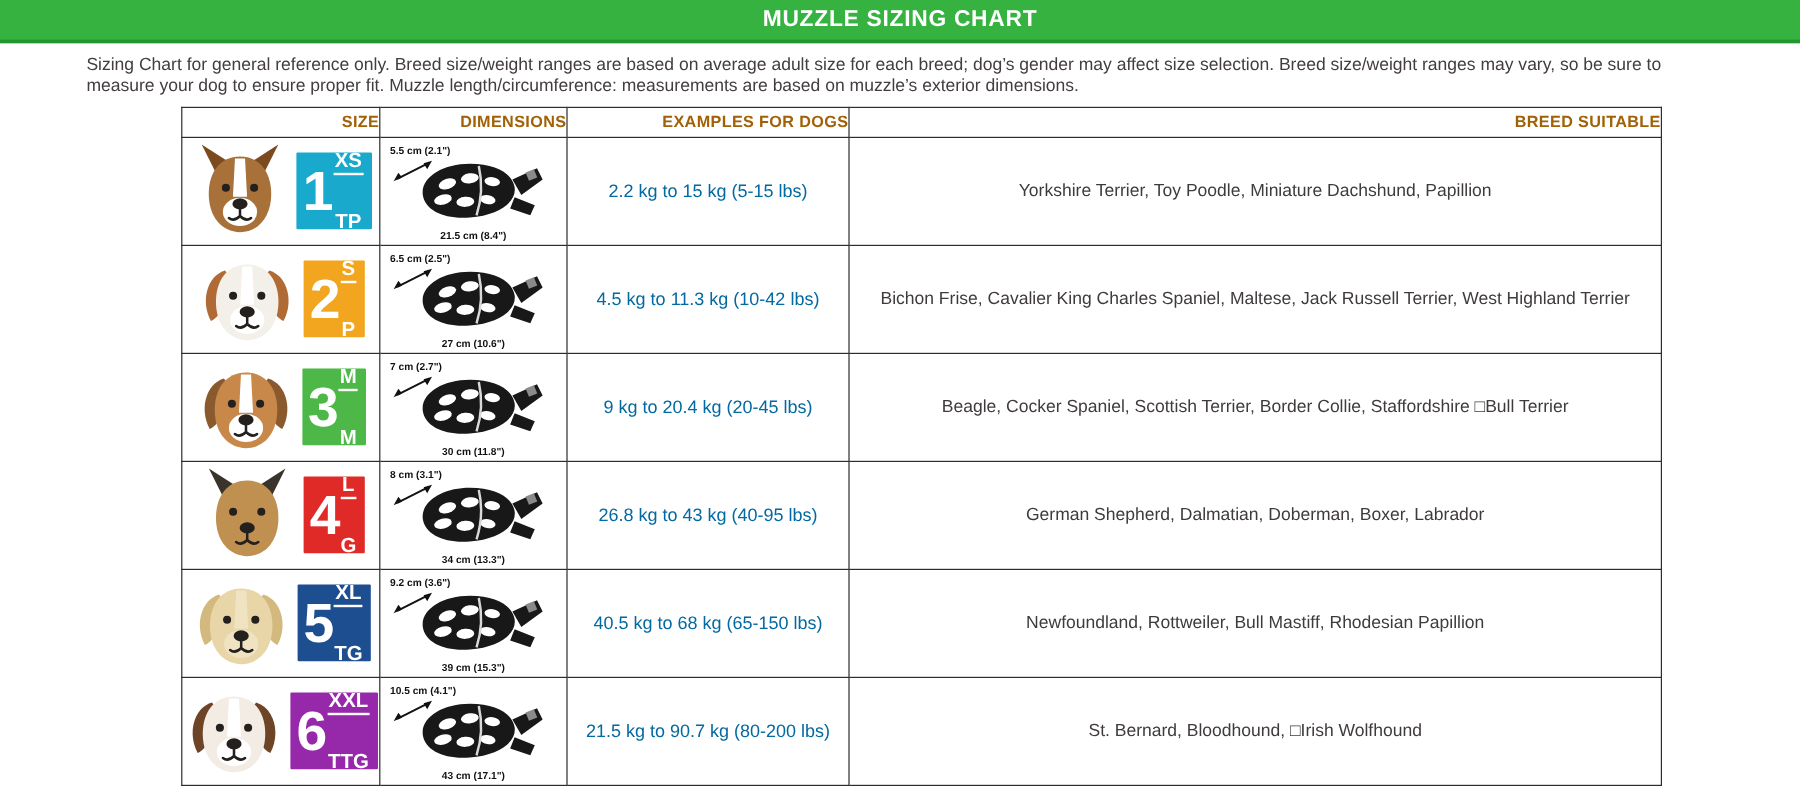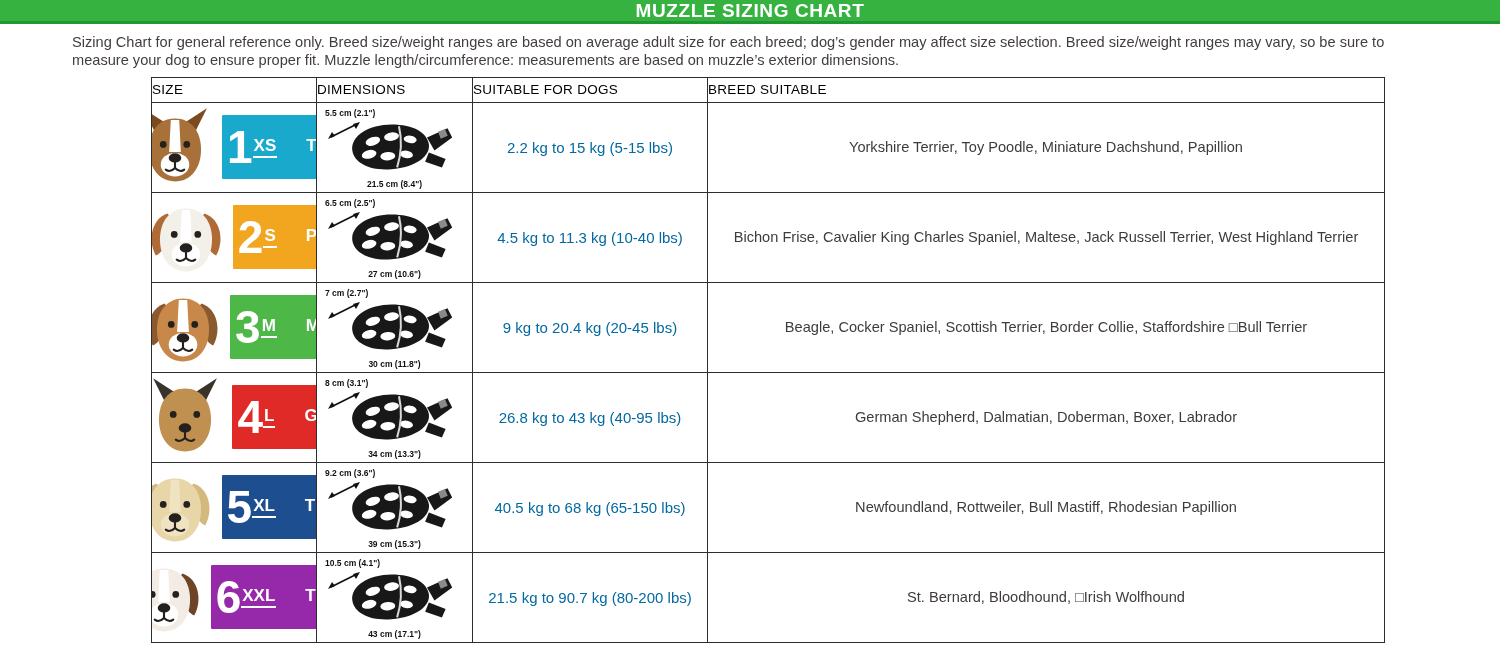--- a/index.html
+++ b/index.html
@@ -1,44 +1,44 @@
 <!DOCTYPE html>
 <html><head>
 <meta charset="utf-8">
 <style>
   * { box-sizing: border-box; margin: 0; padding: 0; }
   html,body { width:1500px; height:658px; background:#ffffff; overflow:hidden;
     font-family:"Liberation Sans", sans-serif; }
 
   
-  .banner { width:100%; height:24px; background:#35b240; border-bottom:3px solid #23972f;
+  .banner { width:100%; height:36px; background:#35b240; border-bottom:3px solid #23972f;
     display:flex; align-items:center; justify-content:center; }
   .banner h1 { color:#ffffff; font-size:19px; font-weight:bold; letter-spacing:.6px; }
 
   
   .intro { padding:9px 88px 0 72px; color:#433d3d; font-size:14.6px; line-height:1.26;
     text-align:left; }
 
   
   table.sizing { border-collapse:collapse; margin-left:151px; margin-top:7px;
     width:1233px; table-layout:fixed; background:#fff; }
   col.c1{width:165px} col.c2{width:156px} col.c3{width:235px} col.c4{width:677px}
   .sizing th, .sizing td { border:1.5px solid #2d2d2d; }
-  .sizing th { height:25px; color:#000000; font-size:13.5px; font-weight:normal;
-    letter-spacing:.3px; text-align:left; }
+  .sizing th { height:25px; color:#a16207; font-size:13.5px; font-weight:bold;
+    letter-spacing:.3px; text-align:right; }
   .sizing td { height:90px; text-align:center; vertical-align:middle; overflow:hidden; }
 
   
   .size-wrap { display:flex; align-items:center; justify-content:center; gap:5px; height:88px; }
   .dog { width:84px; height:84px; flex:0 0 auto; }
   .dog svg { width:100%; height:100%; }
   .badge { display:inline-flex; align-items:center; padding:3px 7px 3px 5px; height:64px;
     border-radius:1px; }
   .b-num { color:#fff; font-size:46px; font-weight:bold; line-height:.88; letter-spacing:-2px; }
-  .b-stack { display:flex; flex-direction:row; margin-left:2px;gap:29px; }
+  .b-stack { display:flex; flex-direction:column; margin-left:2px;gap:29px; }
   .b-top, .b-bot { color:#fff; font-weight:bold; font-size:17px; line-height:1.15; text-align:center; }
   .b-top { border-bottom:2.5px solid #ffffff; padding:0 1px; }
 
   
   .c-dim { position:relative; }
   .dim-label-top { position:absolute; top:5px; left:8px; font-size:8.5px; font-weight:bold;
     color:#111; white-space:nowrap; }
   .dim-arrow { position:absolute; top:16px; left:10px; }
   .muzzle { position:absolute; top:14px; left:26px; width:112px; height:58px; }
   .dim-label-bottom { position:absolute; bottom:3px; left:0; right:0; text-align:center;
@@ -61,21 +61,21 @@
   <colgroup>
       <col class="c1">
       <col class="c2">
       <col class="c3">
       <col class="c4">
     </colgroup>
   <thead>
     <tr>
       <th>SIZE</th>
       <th>DIMENSIONS</th>
-      <th>SUITABLE FOR DOGS</th>
+      <th>EXAMPLES FOR DOGS</th>
       <th>BREED SUITABLE</th>
     </tr>
   </thead>
   <tbody id="rows">
   <tr>
     <td>
       <div class="size-wrap">
         <span class="dog"><svg viewBox="0 0 100 100" xmlns="http://www.w3.org/2000/svg">
     <path d="M30 40 L12 4 L46 26 Z" fill="#7c4a1f"></path>
                 <path d="M70 40 L88 4 L54 26 Z" fill="#7c4a1f"></path>
@@ -164,21 +164,21 @@
     <ellipse cx="48" cy="42" rx="8" ry="4.5" transform="rotate(-4 48 42)"></ellipse>
     <ellipse cx="68" cy="40" rx="7" ry="4" transform="rotate(10 68 40)"></ellipse>
   </g>
   <path d="M60 10 Q65 32 58 54" stroke="#d8d8d8" stroke-width="2.2" fill="none"></path>
   <path d="M90 22 L112 12 L117 22 L98 36 Z" fill="#181818"></path>
   <path d="M92 38 L110 45 L106 54 L88 48 Z" fill="#181818"></path>
   <rect x="103" y="14" width="8" height="8" fill="#8a8a8a" transform="rotate(-22 107 18)"></rect>
 </svg></span>
       <span class="dim-label-bottom">27 cm (10.6")</span>
     </td>
-    <td class="c-weight">4.5 kg to 11.3 kg (10-40 lbs)</td>
+    <td class="c-weight">4.5 kg to 11.3 kg (10-42 lbs)</td>
     <td class="c-breed">Bichon Frise, Cavalier King Charles Spaniel, Maltese, Jack Russell Terrier, West Highland Terrier</td>
   </tr>
 
   <tr>
     <td>
       <div class="size-wrap">
         <span class="dog"><svg viewBox="0 0 100 100" xmlns="http://www.w3.org/2000/svg">
     <path d="M28 22 C9 28 4 54 14 72 C25 68 31 47 33 28 Z" fill="#8a5a2e"></path>
                 <path d="M72 22 C91 28 96 54 86 72 C75 68 69 47 67 28 Z" fill="#8a5a2e"></path>
     <path d="M50 16 C70 16 81 32 81 53 C81 76 68 91 50 91 C32 91 19 76 19 53 C19 32 30 16 50 16 Z" fill="#c8884a"></path>

